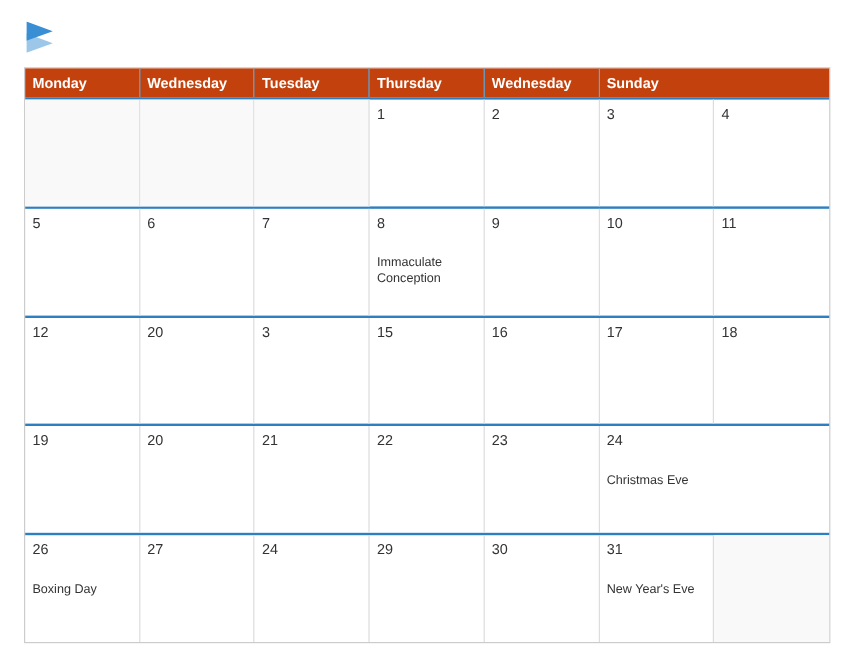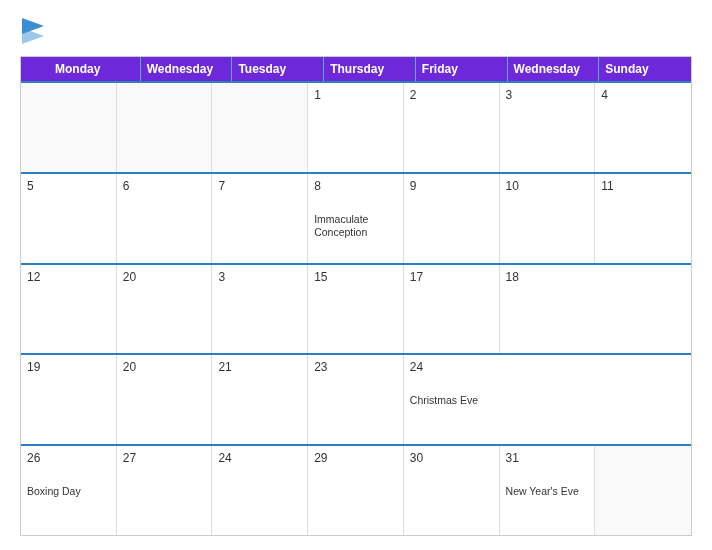--- a/index.html
+++ b/index.html
@@ -65,22 +65,21 @@
     }
     .calendar {
       border: 1px solid #ccc;
       flex: 1;
       display: flex;
       flex-direction: column;
     }
     .cal-header-row {
       display: grid;
       grid-template-columns: repeat(7, 1fr);
-      background: #6d28d9;
-      padding-left: 28px;
+      background: #c2410c;
     }
     .cal-header-cell {
       color: #fff;
       font-size: 12px;
       font-weight: bold;
       padding: 5px 6px;
       border-right: 1px solid #5aaade;
       text-align: left;
     }
     .cal-header-cell:last-child {
@@ -144,21 +143,20 @@
     <div class="calendar-title"></div>
     <div class="country"></div>
   </div>
 
   <div class="calendar">
     <div class="cal-header-row">
     <div class="cal-header-cell">Monday</div>
         <div class="cal-header-cell">Wednesday</div>
         <div class="cal-header-cell">Tuesday</div>
         <div class="cal-header-cell">Thursday</div>
-        <div class="cal-header-cell">Friday</div>
         <div class="cal-header-cell">Wednesday</div>
         <div class="cal-header-cell">Sunday</div>
       </div>
     <div class="cal-body">
     <div class="cal-week">
           <div class="cal-cell empty"></div>
           <div class="cal-cell empty"></div>
           <div class="cal-cell empty"></div>
           <div class="cal-cell">
             <span class="day-num">1</span>
@@ -204,35 +202,41 @@
           <div class="cal-cell">
             <span class="day-num">20</span>
           </div>
           <div class="cal-cell">
             <span class="day-num">3</span>
           </div>
           <div class="cal-cell">
             <span class="day-num">15</span>
           </div>
           <div class="cal-cell">
+            <span class="day-num">16</span>
+          </div>
+          <div class="cal-cell">
             <span class="day-num">17</span>
           </div>
           <div class="cal-cell">
             <span class="day-num">18</span>
           </div>
         </div>
         <div class="cal-week">
           <div class="cal-cell">
             <span class="day-num">19</span>
           </div>
           <div class="cal-cell">
             <span class="day-num">20</span>
           </div>
           <div class="cal-cell">
             <span class="day-num">21</span>
+          </div>
+          <div class="cal-cell">
+            <span class="day-num">22</span>
           </div>
           <div class="cal-cell">
             <span class="day-num">23</span>
           </div>
           <div class="cal-cell">
             <span class="day-num">24</span>
             <div class="event">Christmas Eve</div>
           </div>
         </div>
         <div class="cal-week">

